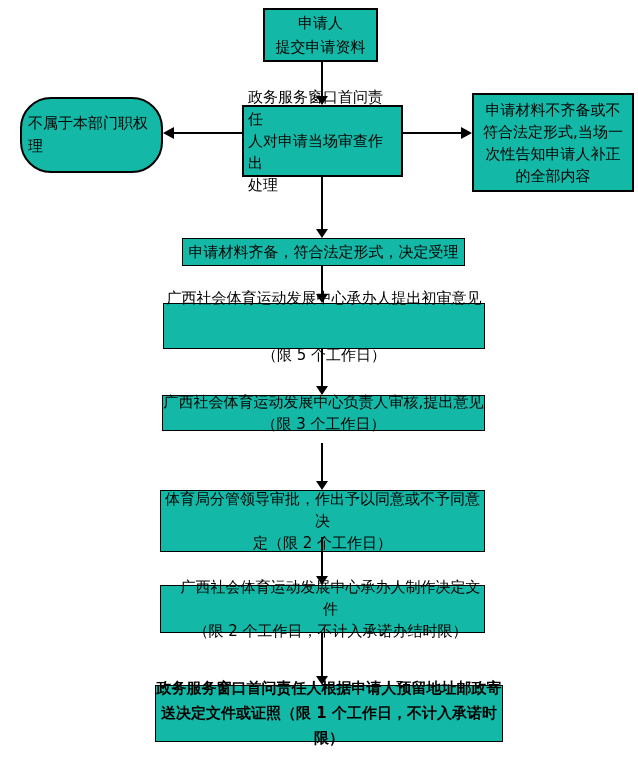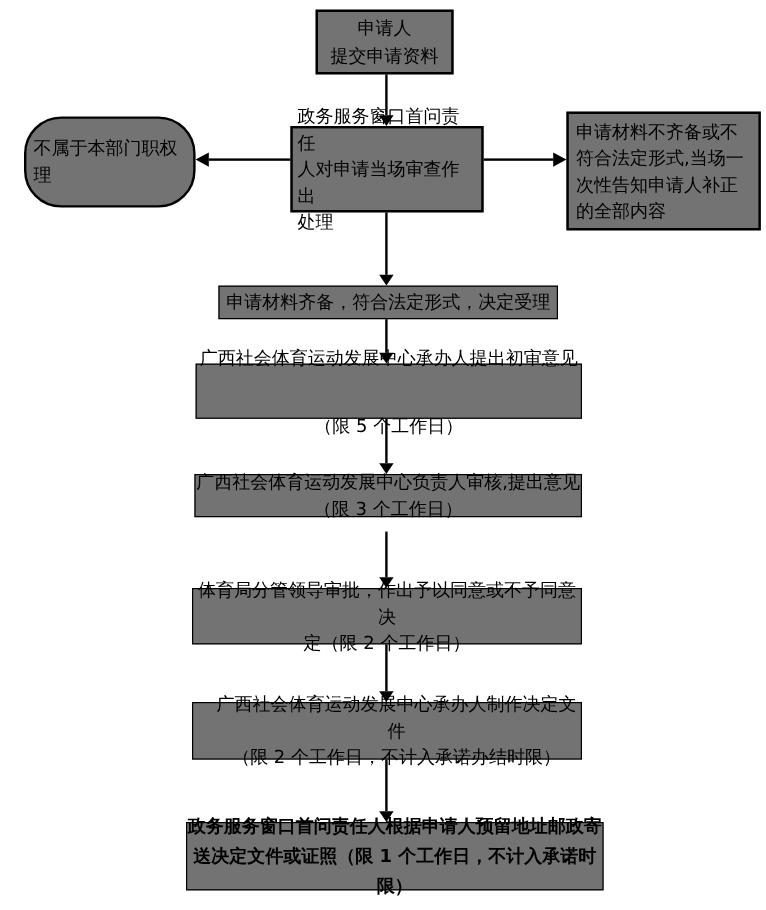--- a/index.html
+++ b/index.html
@@ -12,42 +12,42 @@
     position: relative;
     width: 638px;
     height: 758px;
     background: #ffffff;
     color: #000000;
     overflow: hidden;
   }
   .node {
     position: absolute;
     box-sizing: border-box;
-    background: #737373;
+    background: #14b8a6;
     border: 1px solid #000000;
     font-size: 15px;
     color: #000000;
     display: flex;
     flex-direction: column;
     justify-content: center;
   }
   .node.b2 { border-width: 2px; }
   .node.txt-center { text-align: center; }
   .node.txt-left   { text-align: left; }
   .node div { width: 100%; }
 
   
   #n-start      { left:263px; top:8px;   width:115px; height:54px; line-height:24px; }
   #n-window     { left:242px; top:105px; width:161px; height:72px; line-height:22px; padding:16px 4px; }
   #n-reject     { left:20px;  top:97px;  width:143px; height:76px; line-height:23px; padding:0 6px;border-radius:31px; }
-  #n-supplement { left:472px; top:93px;  width:162px; height:99px; line-height:22px; padding:0 6px; }
+  #n-supplement { left:472px; top:93px;  width:162px; height:99px; line-height:22px; padding:0 6px;text-align:center; }
   #n-accept     { left:182px; top:238px; width:283px; height:28px; line-height:20px; }
   #n-initial    { left:163px; top:303px; width:322px; height:46px; line-height:22px;gap:35px; }
   #n-leader     { left:162px; top:395px; width:323px; height:36px; line-height:22px; }
-  #n-approval   { left:160px; top:490px; width:325px; height:47px; line-height:22px; }
+  #n-approval   { left:160px; top:490px; width:325px; height:62px; line-height:22px; }
   #n-decision   { left:160px; top:585px; width:325px; height:48px; line-height:22px;padding-left:16px; }
   #n-delivery   { left:155px; top:685px; width:348px; height:57px; line-height:25px;font-weight:bold; }
 
   
   .vline { position: absolute; width: 2px;  background: #000000; }
   .hline { position: absolute; height: 2px; background: #000000; }
   .tri-down {
     position: absolute; width: 0; height: 0;
     border-left: 6px solid transparent;
     border-right: 6px solid transparent;

